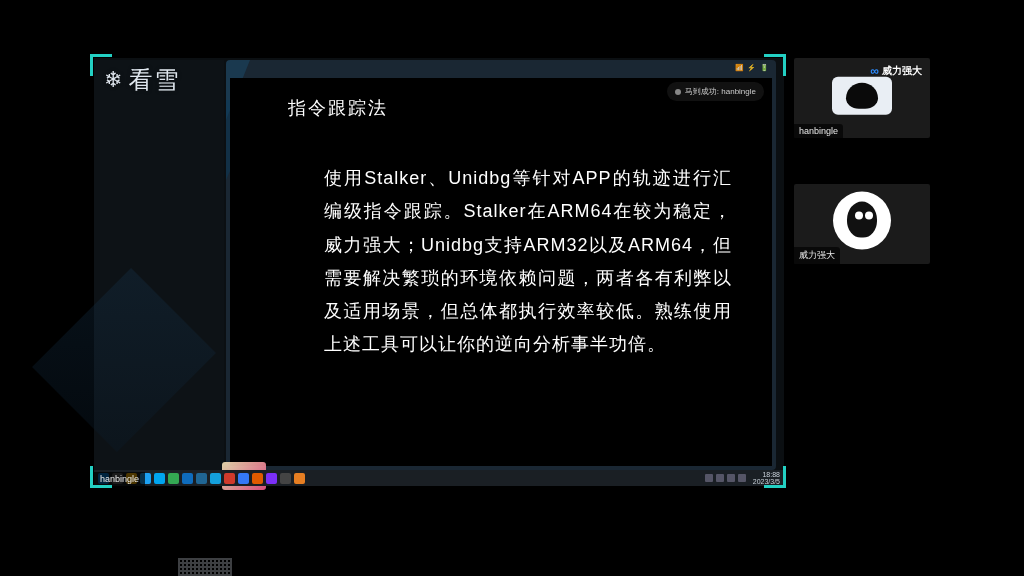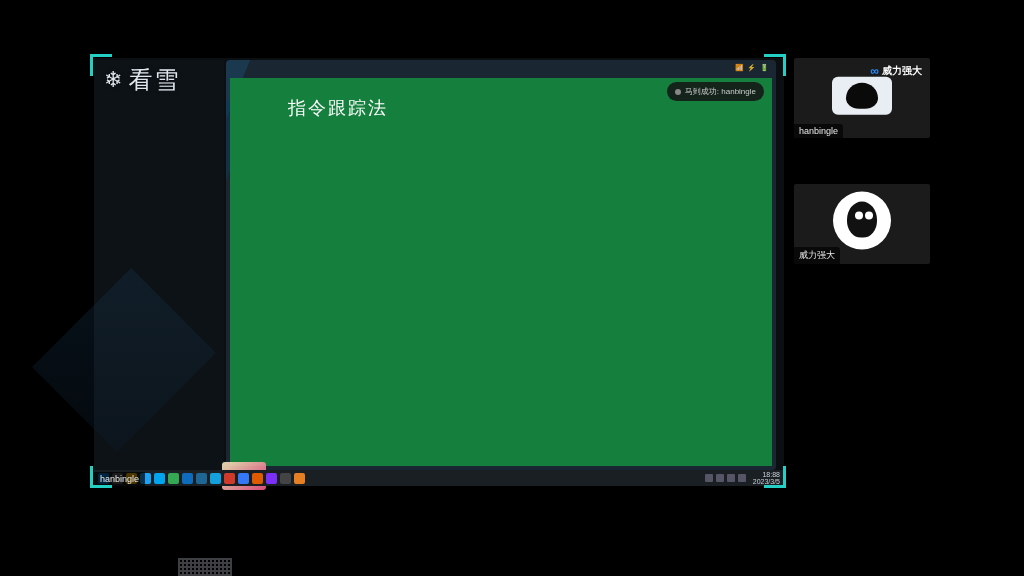--- a/index.html
+++ b/index.html
@@ -8,21 +8,21 @@
 
   
   .watermark { position: absolute; top: 64px; left: 104px; color: #dfe6ee; font-size: 24px; font-weight: 500; letter-spacing: 2px; display: flex; align-items: center; gap: 4px; z-index: 50; text-shadow: 0 0 4px rgba(0,0,0,.4);}
   .watermark .snow { font-size: 22px; }
 
   
   .share { position: absolute; top: 58px; left: 94px; width: 690px; height: 428px; background: #0b0f12; }
   .phone { position: absolute; top: 2px; left: 132px; right: 8px; bottom: 16px; background: #1a2733; border-radius: 4px; overflow: hidden; }
   .phone-status { height: 14px; display:flex; justify-content:flex-end; align-items:center; gap:4px; padding: 2px 6px 0 0; color:#6fe38d; font-size:7px; letter-spacing:1px;}
   .phone-status span{opacity:.8}
-  .slide { position: absolute; top: 18px; left: 4px; right: 4px; bottom: 4px; background: #15803d; }
+  .slide { position: absolute; top: 18px; left: 4px; right: 4px; bottom: 4px; background: #000000; }
   .slide-title { color: #fff; font-size: 18px; padding: 18px 0 0 58px; letter-spacing: 2px; }
   .slide-body { color: #fff; font-size: 18px; line-height: 1.85; padding: 42px 40px 0 94px; letter-spacing: 1px; text-align: justify;}
   .deco-tl { position:absolute; top:0; left:0; width:0; height:0; border-top: 60px solid #1da1f2; border-right: 24px solid transparent; opacity:.15;}
   .deco-tl2 { position:absolute; top:40px; left:0; width:0; height:0; border-top: 80px solid #0a3a5a; border-right: 36px solid transparent; opacity:.5;}
   .left-col { position:absolute; top:2px; left:0; width:130px; bottom:16px; background:#0d1216;}
   .left-tri { position:absolute; top: 230px; left:-30px; width: 120px; height: 140px; background: linear-gradient(135deg,#16324a,#0a1a28); transform: rotate(45deg); opacity:.35; }
 
   .notify { position:absolute; top: 22px; right: 12px; background: rgba(20,20,20,.85); color:#ccc; font-size:8px; padding:4px 8px; border-radius:10px; display:flex; align-items:center; gap:4px;}
   .notify .mic{width:6px;height:6px;border-radius:50%;background:#888;display:inline-block}
 
@@ -77,20 +77,21 @@
       <div class="left-tri"></div>
     </div>
     <div class="phone">
       <div class="phone-status">
         <span>📶 ⚡ 🔋</span>
       </div>
       <div class="deco-tl"></div>
       <div class="deco-tl2"></div>
       <div class="slide">
         <div class="slide-title">指令跟踪法</div>
+        <div class="slide-body">使用Stalker、Unidbg等针对APP的轨迹进行汇编级指令跟踪。Stalker在ARM64在较为稳定，威力强大；Unidbg支持ARM32以及ARM64，但需要解决繁琐的环境依赖问题，两者各有利弊以及适用场景，但总体都执行效率较低。熟练使用上述工具可以让你的逆向分析事半功倍。</div>
       </div>
       <div class="notify">
         <span class="mic"></span>
         <span>马到成功: hanbingle</span>
       </div>
     </div>
     <div class="thumb"></div>
     <div class="taskbar">
       <div class="tb-left" id="tb-apps">
           <span class="tb-icon" style="background: rgb(0, 120, 212);"></span>

